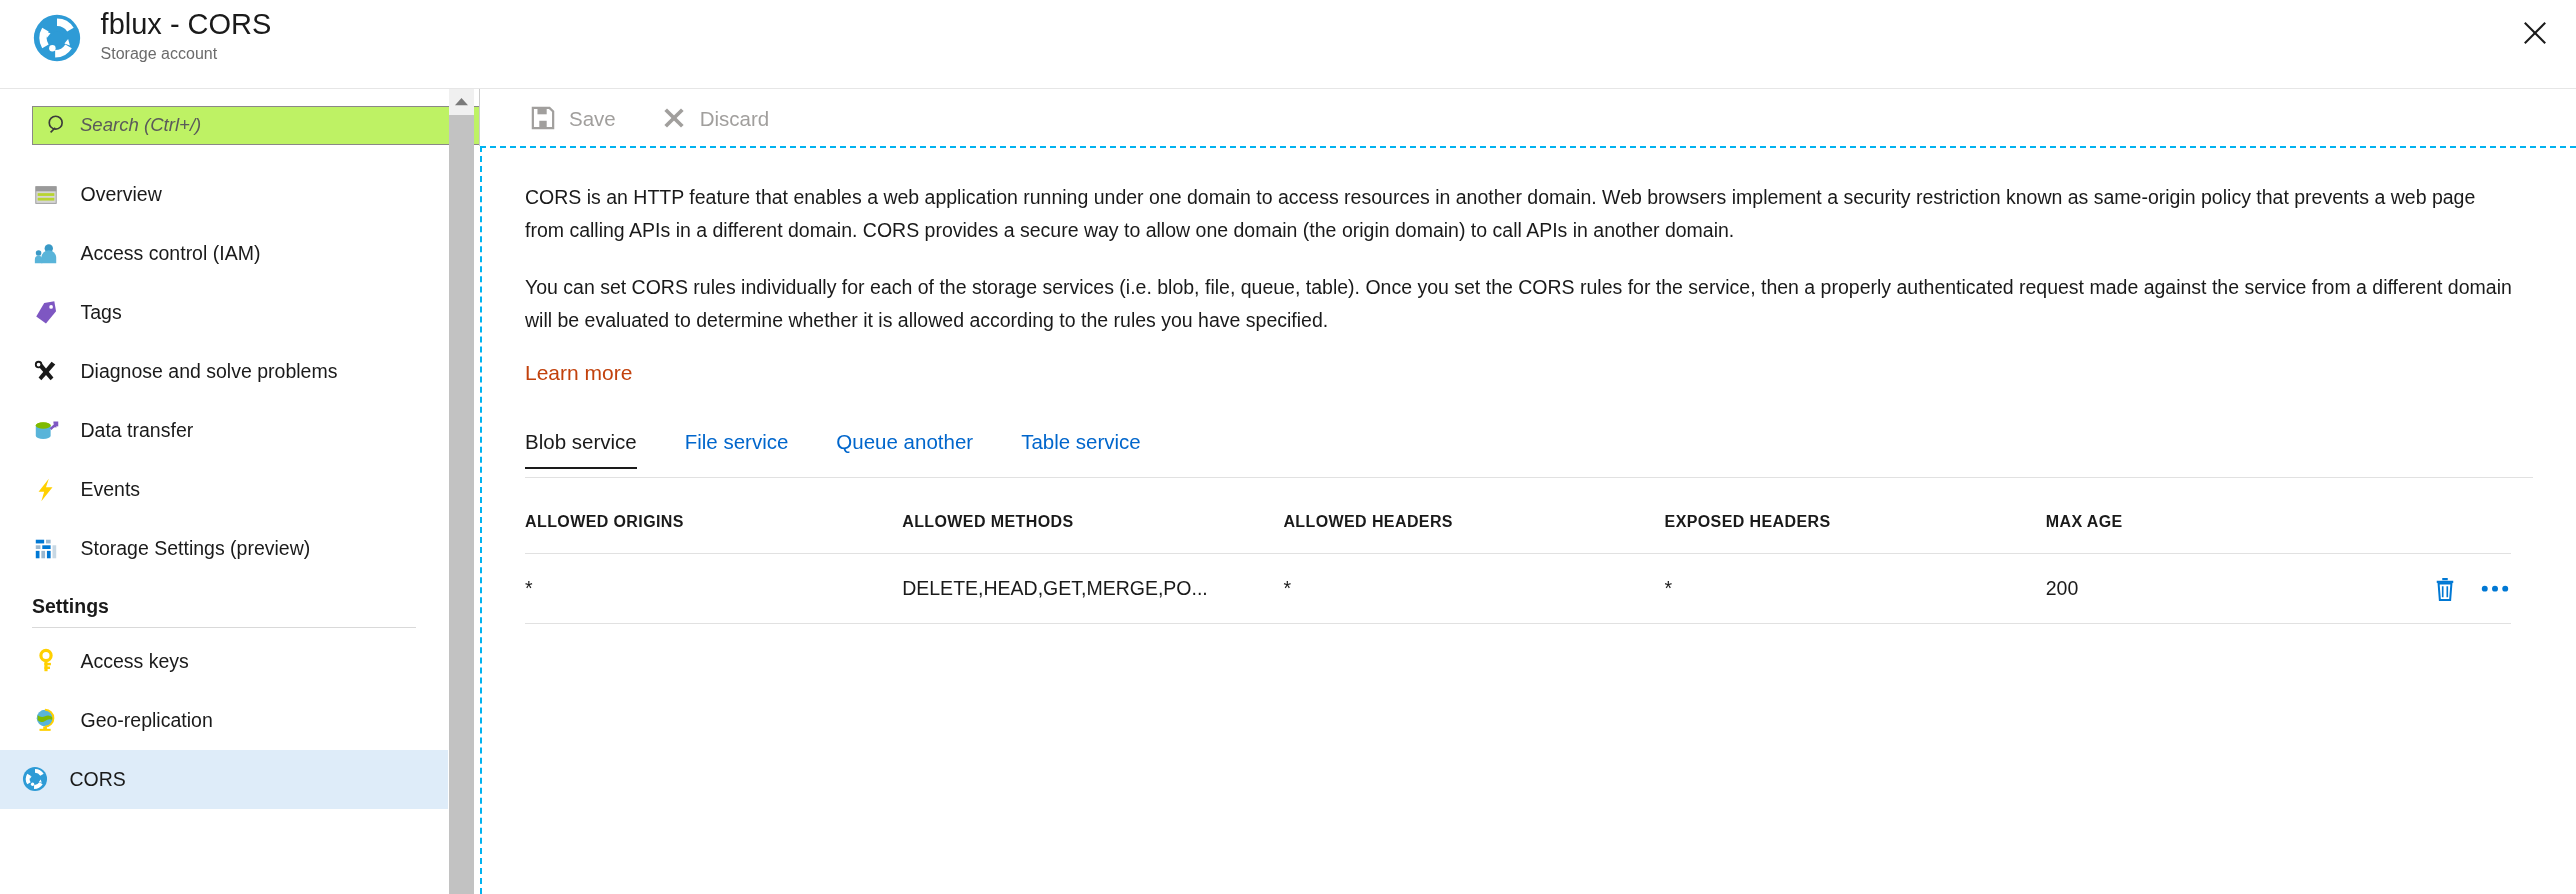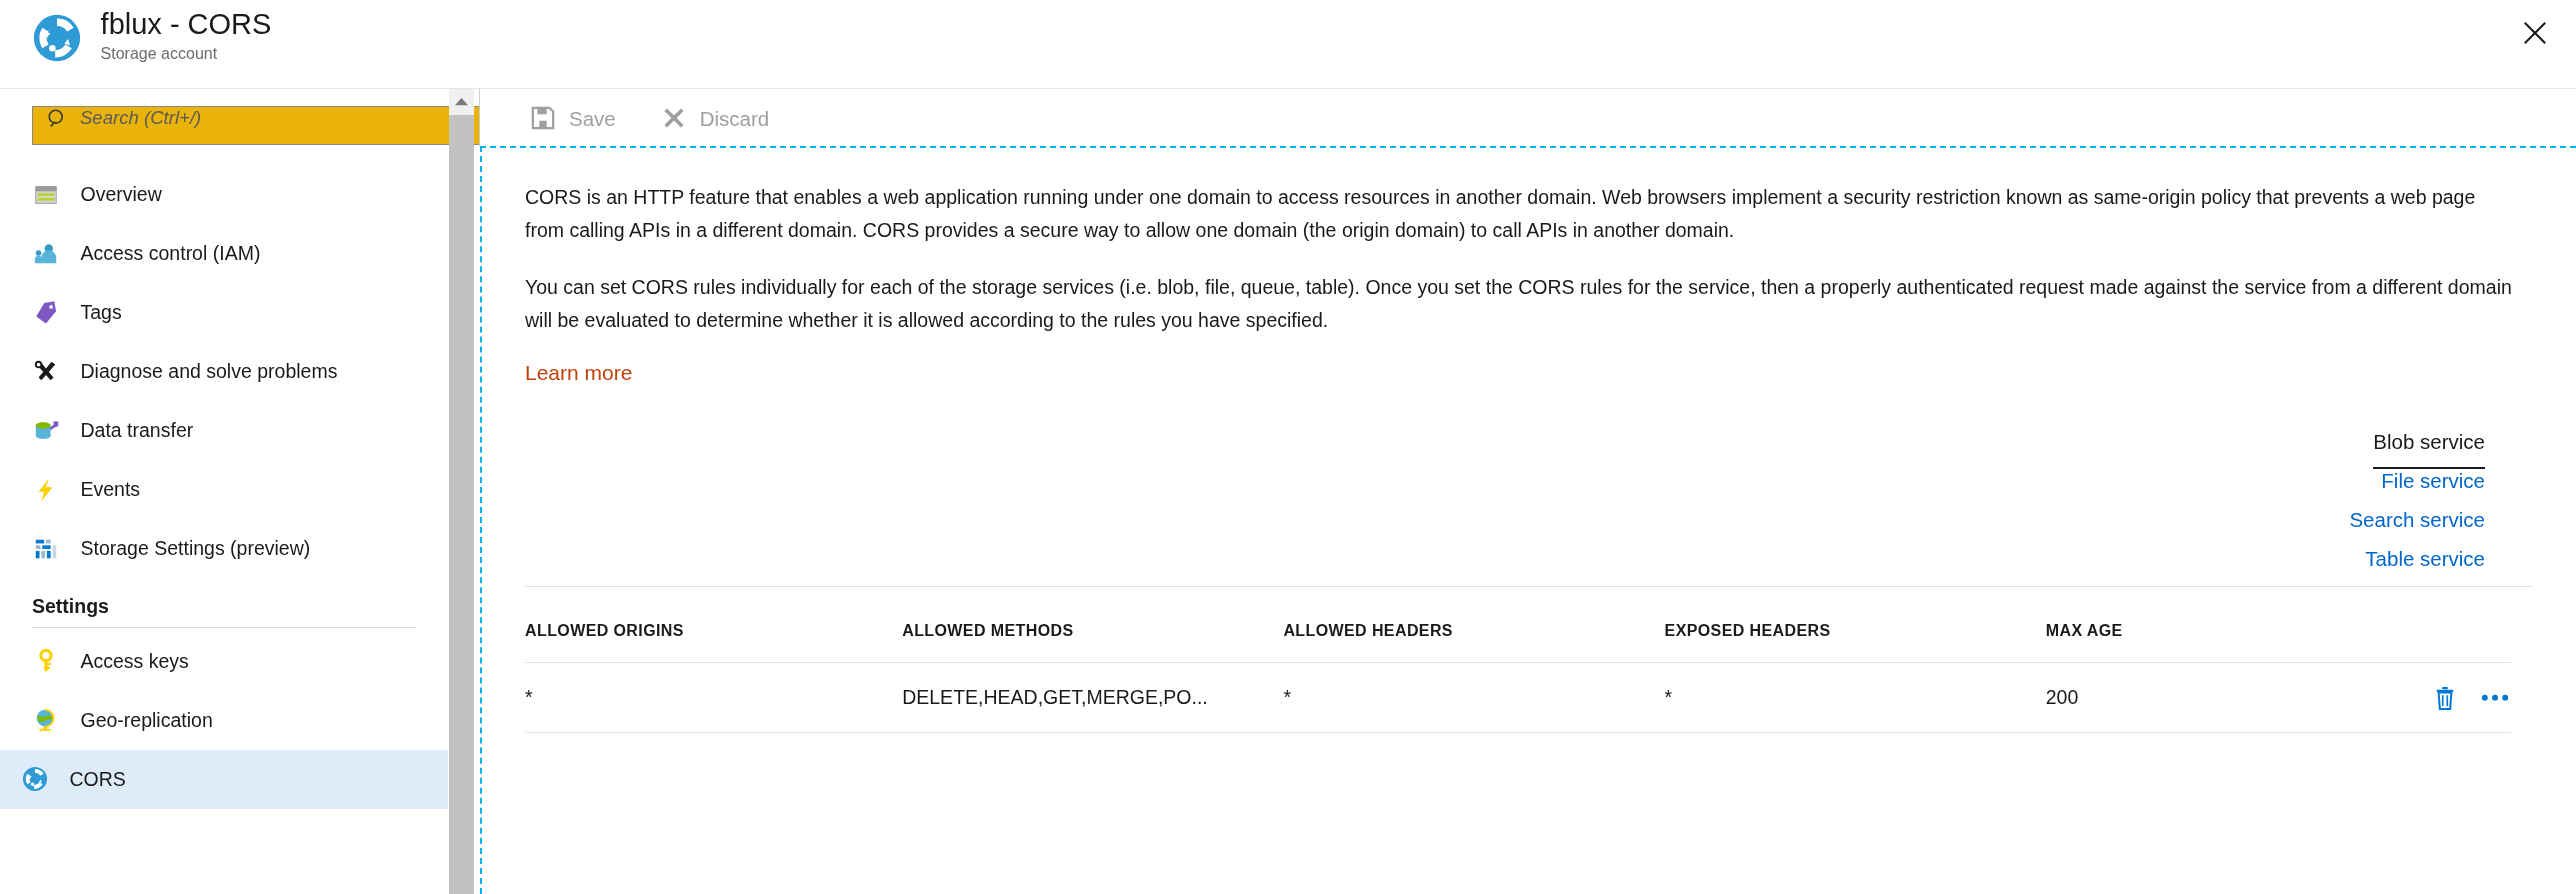--- a/index.html
+++ b/index.html
@@ -76,22 +76,22 @@
     position: absolute;
     left: 32px; top: 16.7px;
     width: 400px;
     height: 41px;
   }
   .search-box {
     width: 474px; height: 39px;
     border: 0.9px solid #8a8886;
     box-sizing: border-box;
     display: flex;
-    align-items: flex-start;
-    background: #eab308;
+    align-items: center;
+    background: #bef264;
   }
   .search-ico {
     width: 32px; margin-left: 13px;
     flex: none;
     display: flex; align-items: center;
   }
   .search-input {
     border: 0;
     outline: none;
     flex: 1;
@@ -240,22 +240,21 @@
     color: #c2410c;
     text-decoration: none;
     cursor: pointer;
   }
 
   .tabs {
     margin-top: 45px;
     display: flex;
     align-items: flex-end;
     border-bottom: 0.9px solid #e1e1e1;
-    padding-bottom: 0;
-    flex-direction: column;
+    padding-bottom: 8px;
   }
   .tab {
     font-size: 20.5px;
     color: #0066cc;
     padding: 0 0 13px 0;
     margin-right: 48px;
     cursor: pointer;
     border-bottom: 2.8px solid transparent;
     white-space: nowrap;
   }
@@ -526,21 +525,21 @@
     <div class="panel-inner">
 
       <p class="para">CORS is an HTTP feature that enables a web application running under one domain to access resources in another domain. Web browsers implement a security restriction known as same-origin policy that prevents a web page from calling APIs in a different domain. CORS provides a secure way to allow one domain (the origin domain) to call APIs in another domain.</p>
       <p class="para">You can set CORS rules individually for each of the storage services (i.e. blob, file, queue, table). Once you set the CORS rules for the service, then a properly authenticated request made against the service from a different domain will be evaluated to determine whether it is allowed according to the rules you have specified.</p>
 
       <a class="learn-more">Learn more</a>
 
       <div class="tabs">
         <div class="tab active">Blob service</div>
         <div class="tab">File service</div>
-        <div class="tab">Search service</div>
+        <div class="tab">Queue another</div>
         <div class="tab">Table service</div>
       </div>
 
       <table class="cors">
         <colgroup>
           <col class="col-origins">
             <col class="col-methods">
             <col class="col-allowed">
           <col class="col-exposed">
             <col class="col-maxage">

